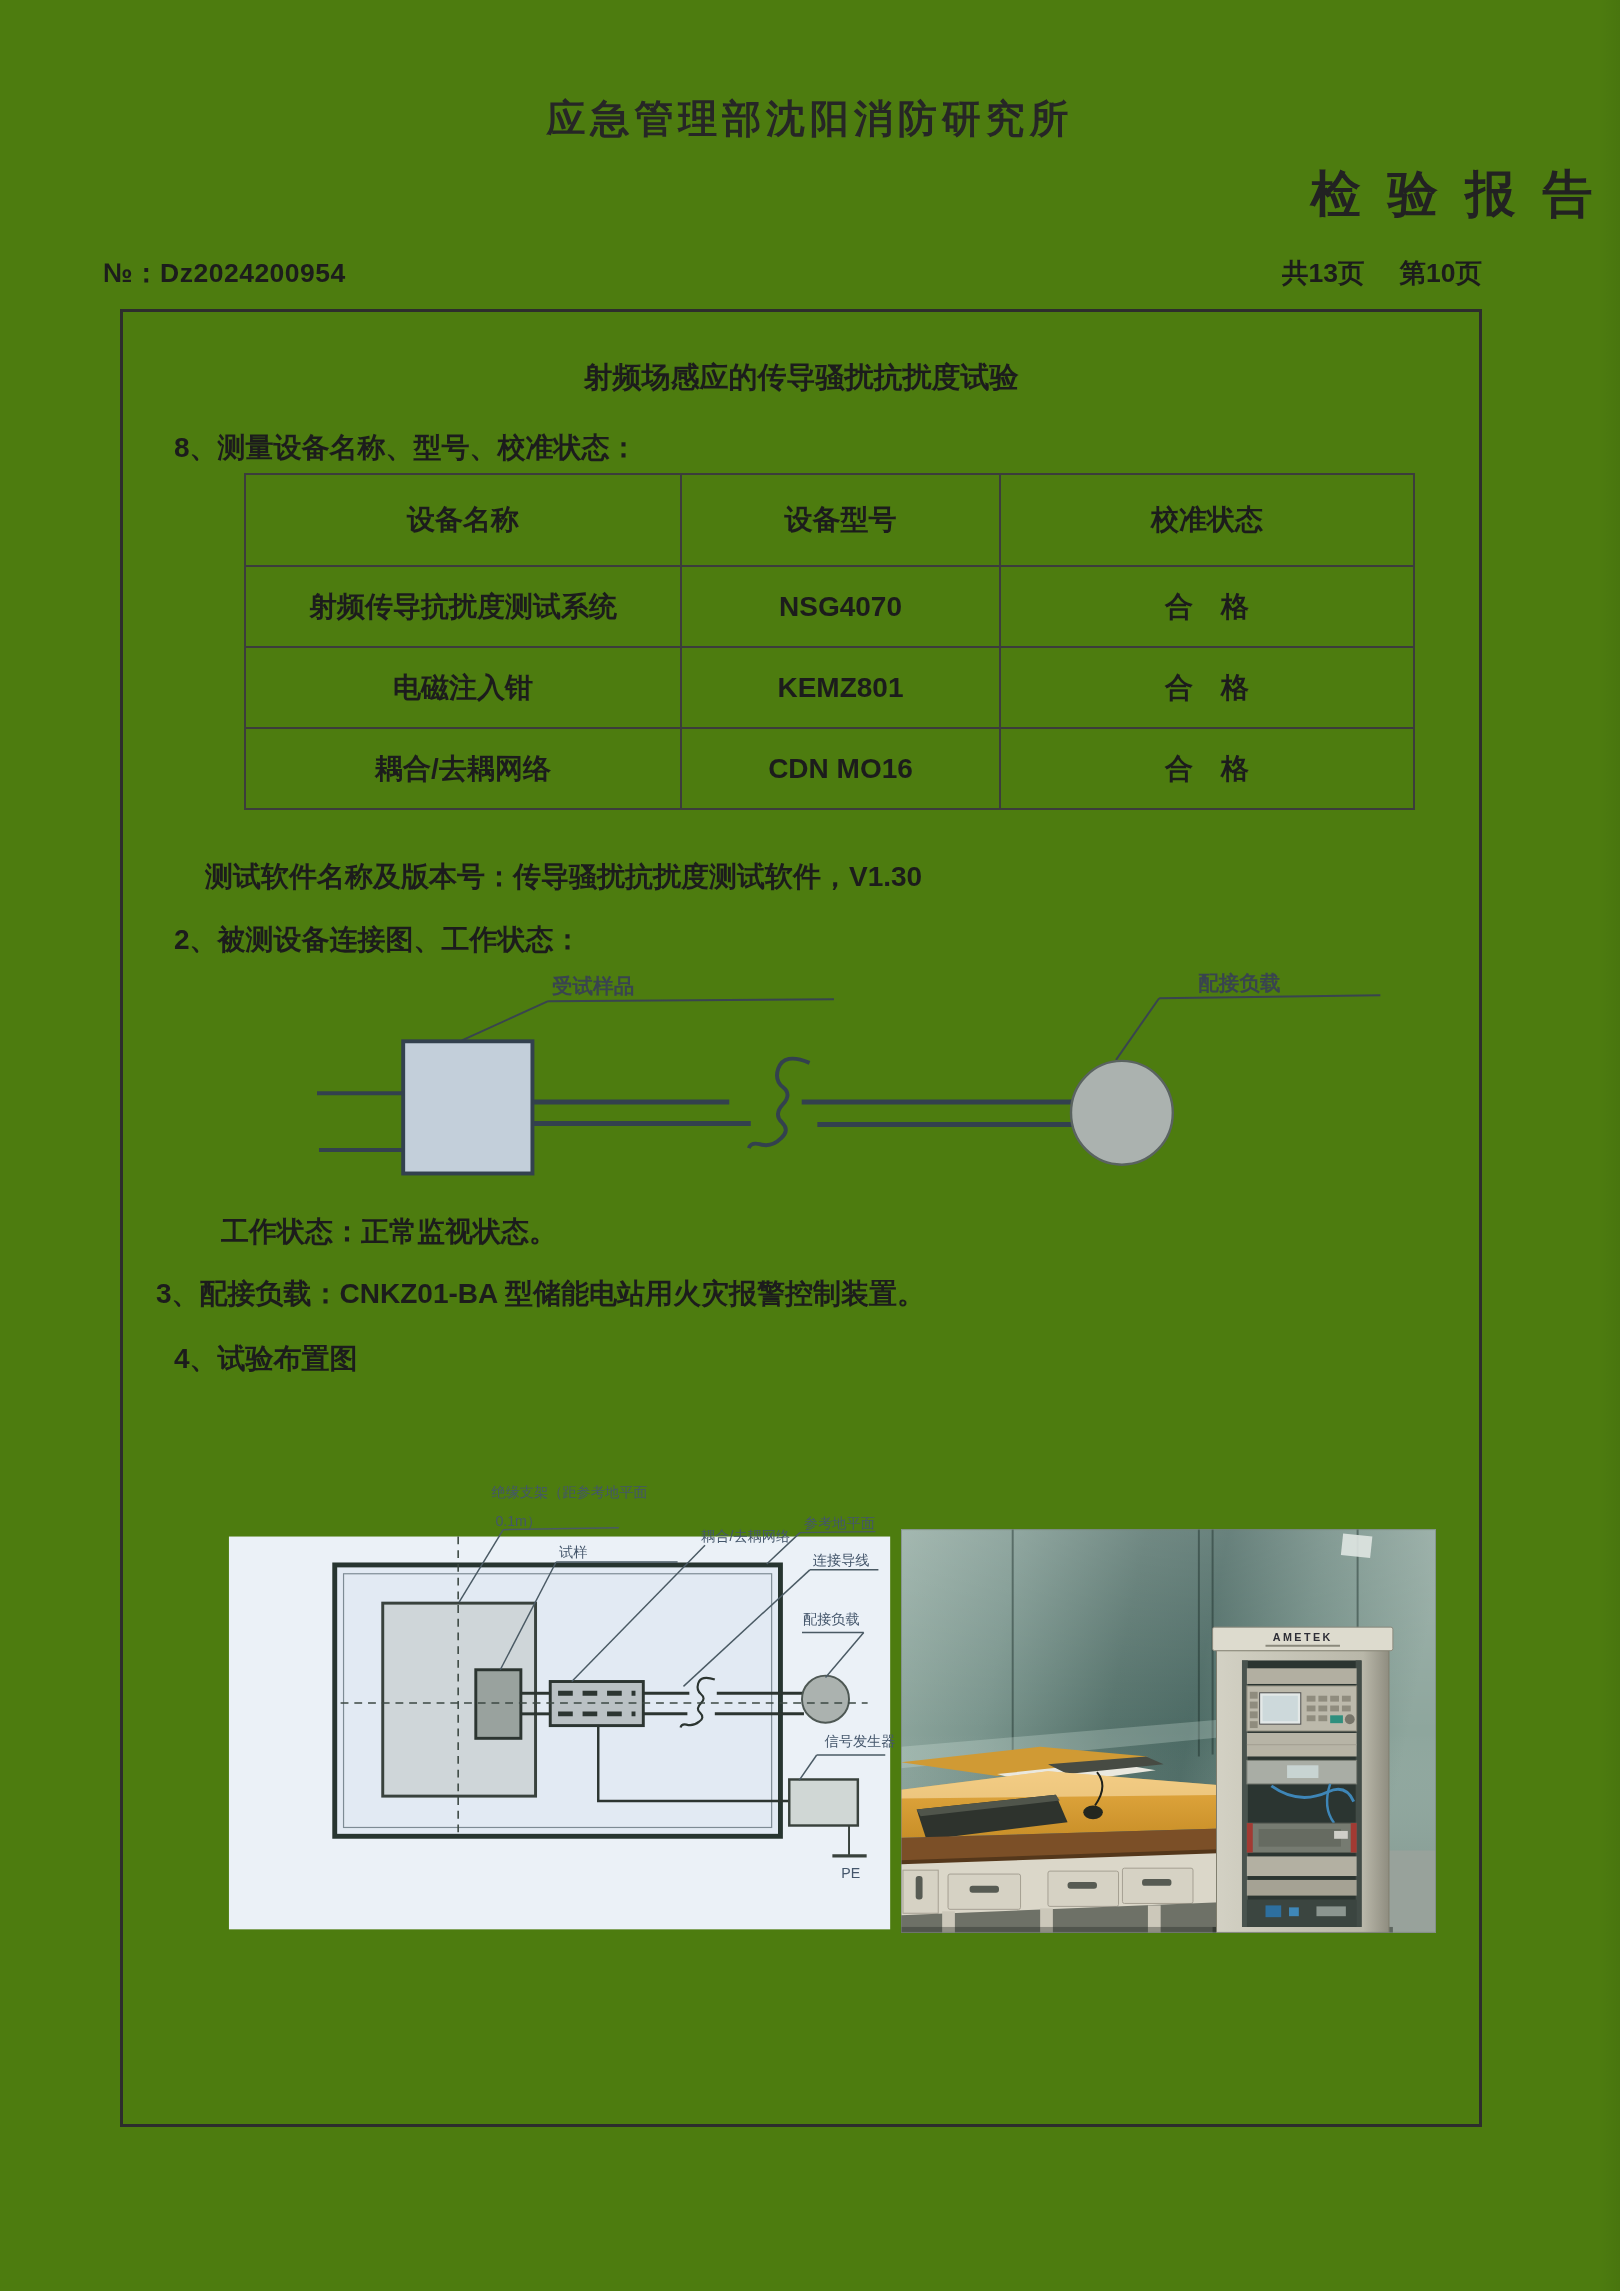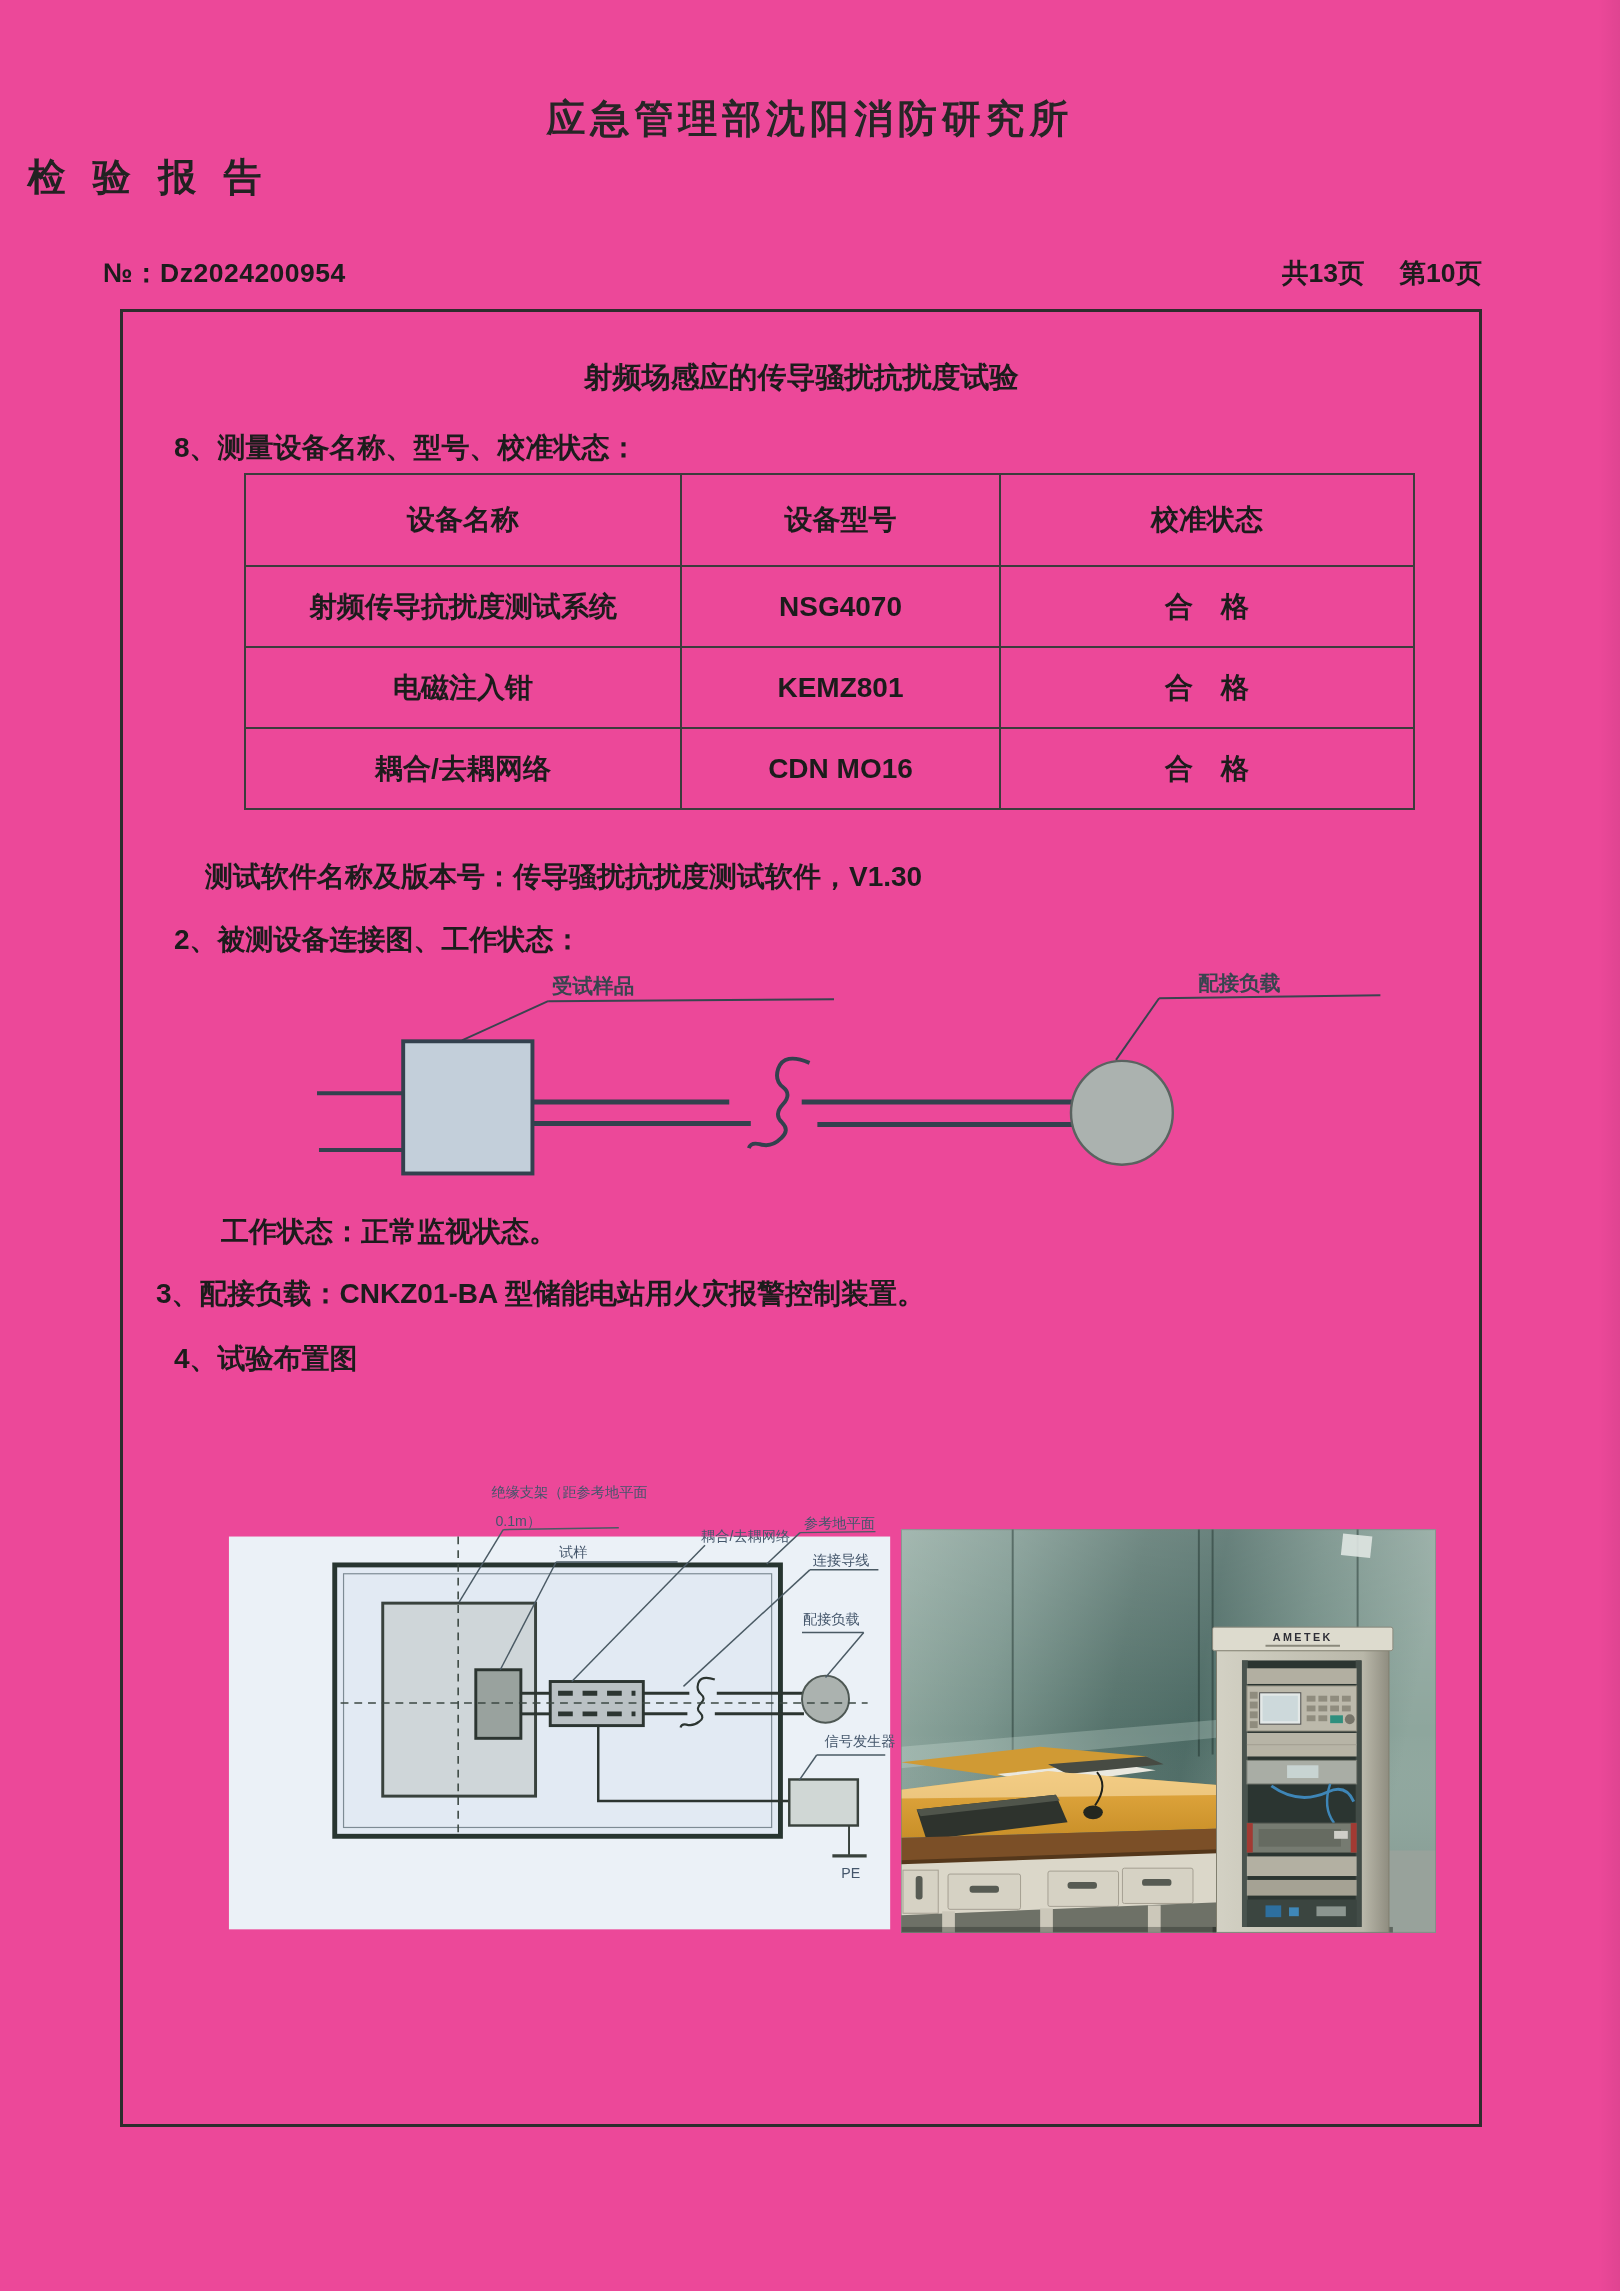--- a/index.html
+++ b/index.html
@@ -1,27 +1,27 @@
 <!DOCTYPE html>
 <html><head>
 <meta charset="utf-8">
 <style>
   html,body{margin:0;padding:0;background:#e8e8e6;}
   .paper{
     position:relative;width:1620px;height:2292px;margin:0 auto;
-    background:#ec4899;overflow:hidden;
+    background:#4d7c0f;overflow:hidden;
     font-family:"Liberation Sans","DejaVu Sans",sans-serif;
     color:#1c1c1c;
   }
   .paper::after{content:"";position:absolute;top:0;right:0;width:21.6px;height:100%;
     background:linear-gradient(to left,rgba(0,0,0,.055),rgba(0,0,0,0));pointer-events:none;}
   .abs{position:absolute;}
   .org-title{left:0;right:0;top:92px;text-align:center;font-size:39px;font-weight:700;
     letter-spacing:4.9px;color:#262626;}
-  .report-title{left:0;right:0;top:152px;text-align:left;font-size:38px;font-weight:700;
+  .report-title{left:0;right:0;top:161px;text-align:right;font-size:50px;font-weight:700;
     letter-spacing:27.4px;text-indent:27.4px;color:#222;}
   .no-line{left:103px;top:255px;font-size:26.5px;font-weight:600;letter-spacing:0.5px;}
   .page-info{right:138px;top:255px;font-size:26.5px;font-weight:600;}
   .page-info .gap{display:inline-block;width:35px;}
   .main-box{left:120px;top:297px;width:1362px;height:1818px;border:3.9px solid #2d2d2d;
     box-sizing:border-box;background:transparent;margin-top:12px;}
   .sec-title{left:0;right:0;top:46px;text-align:center;font-size:29px;font-weight:700;}
   .h-item{font-size:28px;font-weight:700;white-space:nowrap;}
   .h-sub{font-size:28px;font-weight:600;white-space:nowrap;}
   table.equip{position:absolute;left:121px;top:161px;border-collapse:collapse;table-layout:fixed;}

